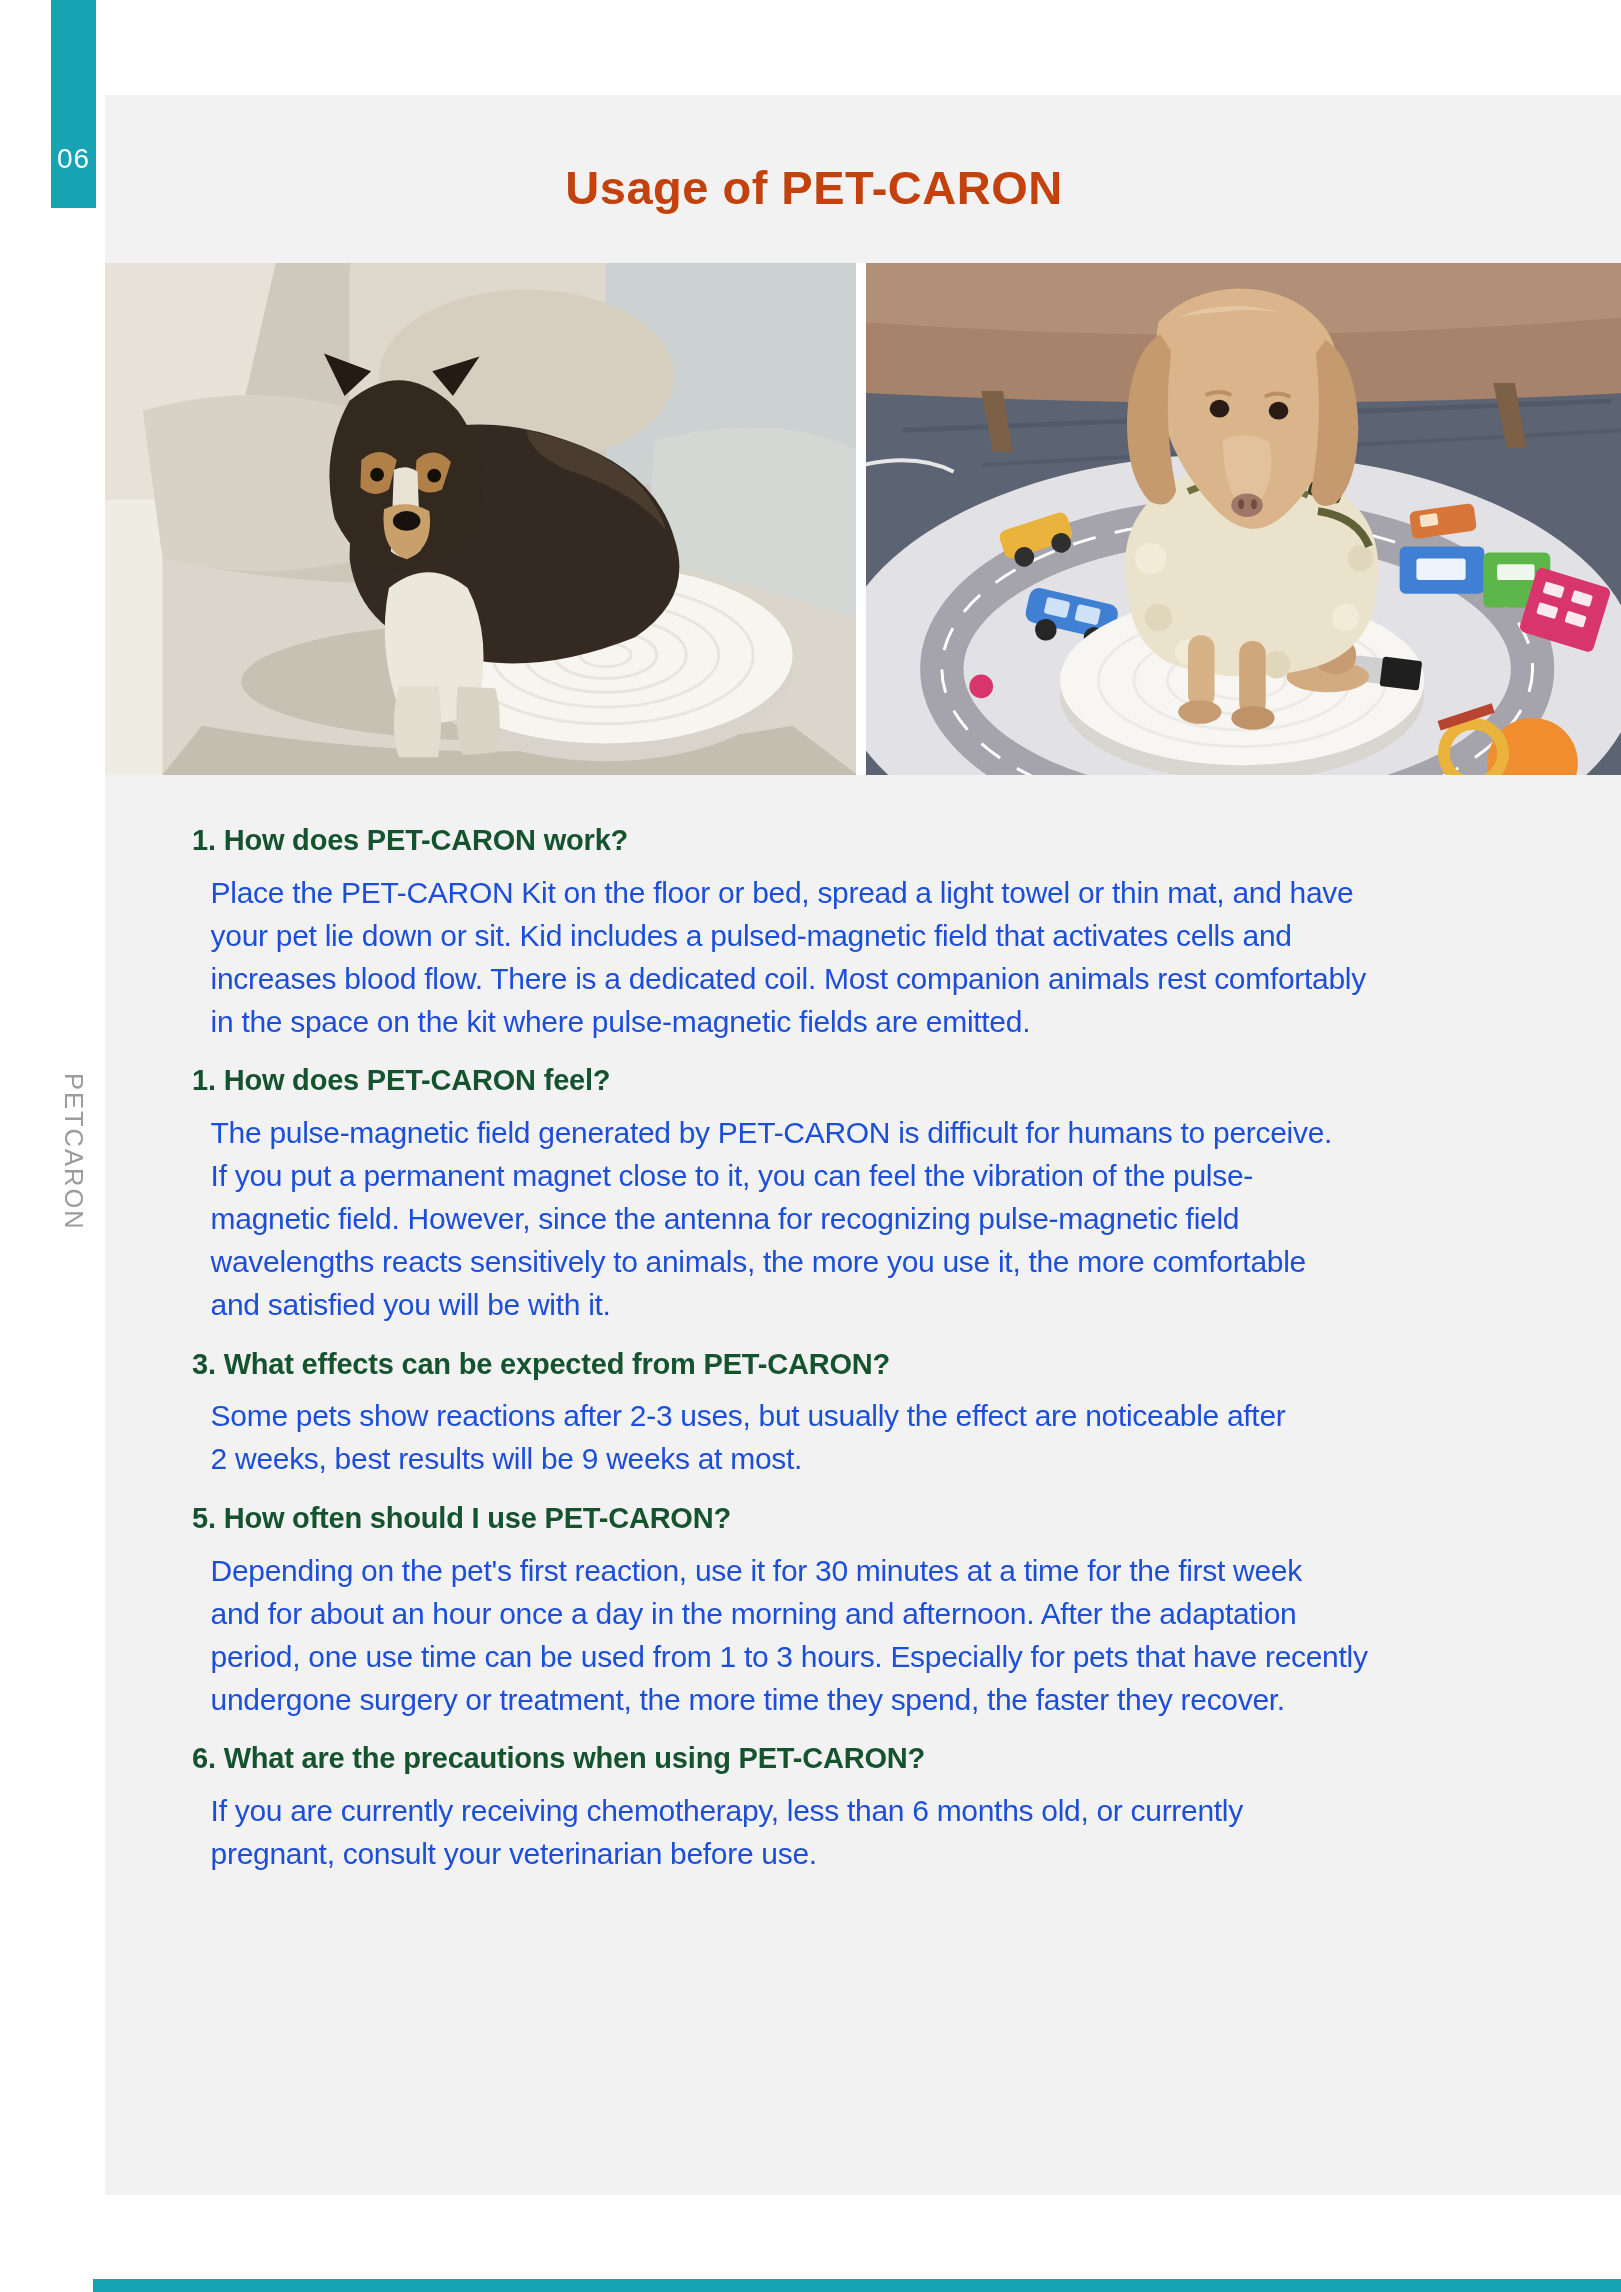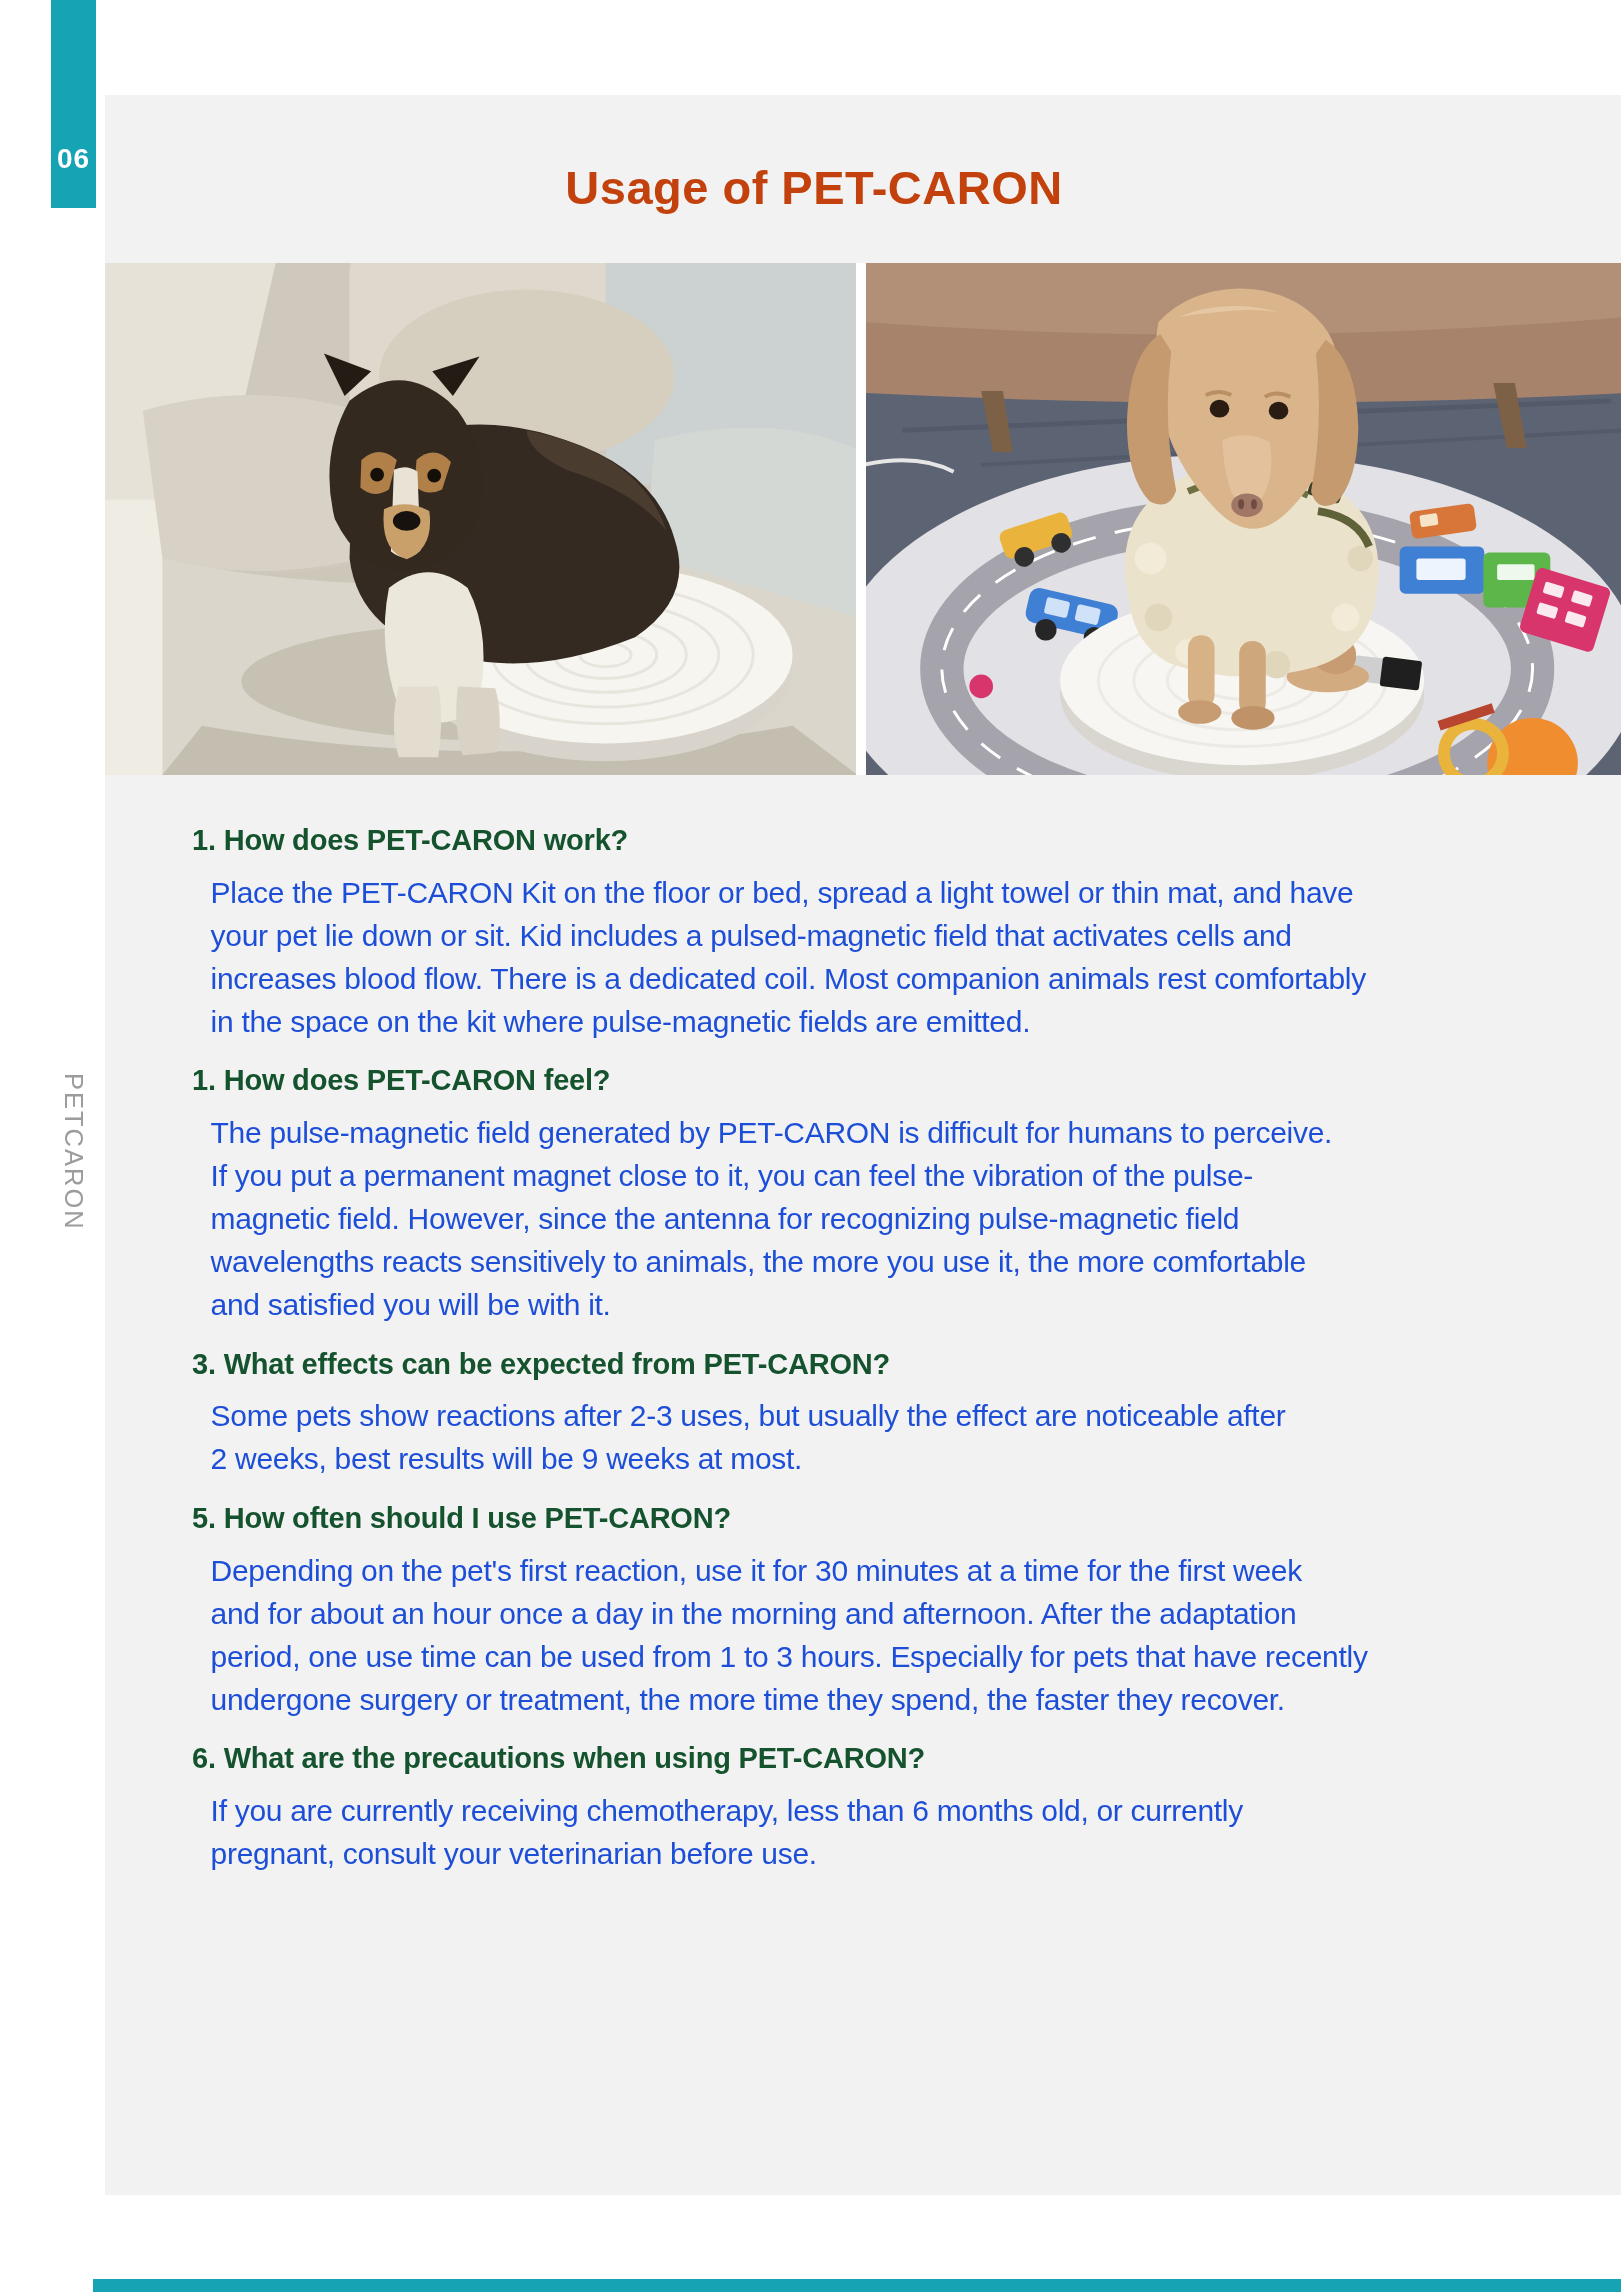--- a/index.html
+++ b/index.html
@@ -6,21 +6,21 @@
   body{
     width:1621px;height:2293px;position:relative;background:#ffffff;
     font-family:"Liberation Sans",sans-serif;overflow:hidden;
   }
   
   .pagenum-bar{
     position:absolute;left:51px;top:0;width:45px;height:208px;
     background:#16a3b4;display:flex;flex-direction:column;justify-content:flex-end;
     align-items:center;padding-bottom:33px;box-sizing:border-box;
   }
-  .pagenum{color:#ffffff;font-size:28px;font-weight:bold;letter-spacing:1px;}
+  .pagenum{color:#ffffff;font-size:28px;font-weight:normal;letter-spacing:1px;}
   
   .side-label{
     position:absolute;left:55px;top:1073px;width:33px;
     writing-mode:vertical-rl;text-orientation:mixed;
     color:#9c9c9c;font-size:25.5px;letter-spacing:2px;
   }
   
   .panel{
     position:absolute;left:105px;top:95px;width:1516px;height:2100px;
     background:#f2f2f2;

